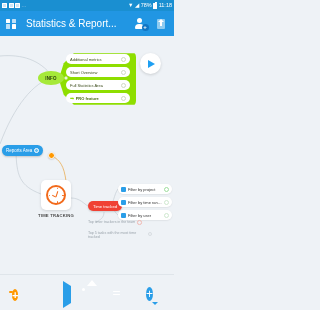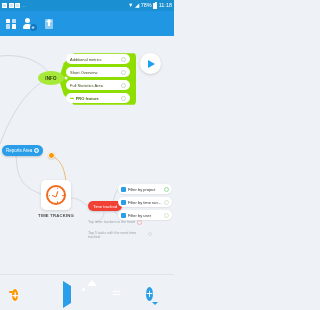--- a/index.html
+++ b/index.html
@@ -217,20 +217,21 @@
   </div>
 </div>
 
 <div class="toolbar">
   <span class="grid-icon">
     <i></i>
     <i></i>
     <i></i>
     <i></i>
   </span>
+  <span class="tb-title">Statistics &amp; Report...</span>
   <span class="tb-btn person-add">
     <span class="head"></span>
     <span class="body"></span>
     <span class="plus">+</span>
   </span>
   <span class="tb-btn upload-ic">
     <span class="box"></span>
     <span class="arw"></span>
   </span>
 </div>

